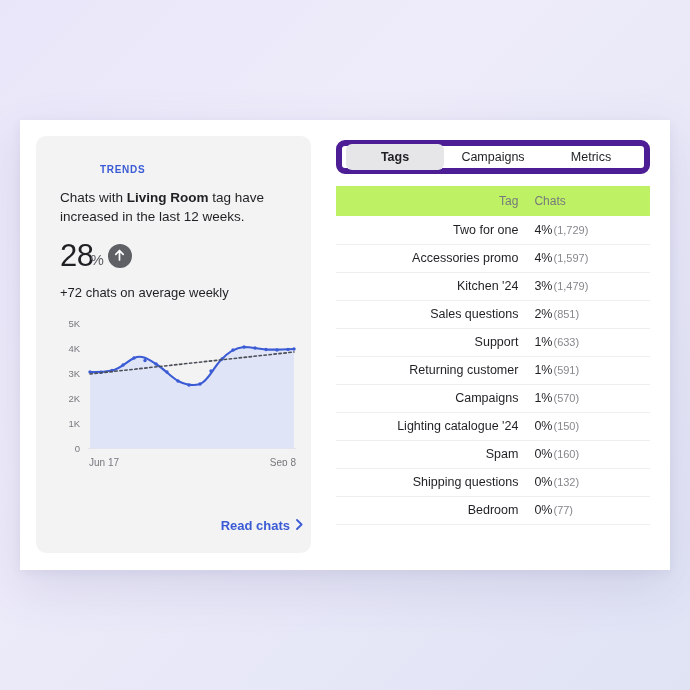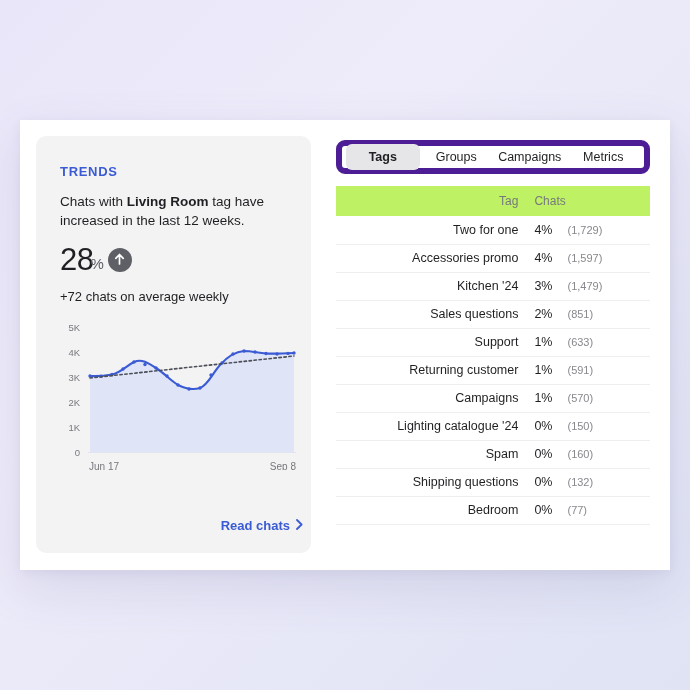--- a/index.html
+++ b/index.html
@@ -39,24 +39,25 @@
   .trends-card {
     background: #f3f3f4;
     border-radius: 10px;
     width: 275px;
     height: 417px;
     padding: 28px 24px 0 24px;
     position: relative;
   }
 
   .trends-label {
-    font-size: 13px;
+    font-size: 10px;
     font-weight: bold;
     letter-spacing: 0.7px;
     color: #3b5bd4;
+    margin-left: 40px;
   }
 
   .trends-sentence {
     margin-top: 13px;
     font-size: 13.5px;
     line-height: 19px;
     color: #1f2023;
     max-width: 215px;
   }
   .trends-sentence b { font-weight: bold; }
@@ -177,21 +178,21 @@
   .tbl tbody tr { border-bottom: 1px solid #eeeeef; }
   .tbl tbody td {
     height: 28px;
     font-size: 12.5px;
     padding: 0 6px;
     color: #1f2023;
   }
   .td-tag { text-align: right; font-weight: normal; }
   .td-chats { text-align: left; padding-left: 10px !important; }
   .pct { font-weight: normal; color: #1f2023; }
-  .cnt { color: #86888d; font-size: 11px; margin-left: 15px; }
+  .cnt { color: #86888d; font-size: 11px; margin-left: 1px; }
 </style>
 </head>
 <body>
 
 <div class="panel">
 
   <div class="left-col">
     <div class="trends-card">
 
       <div class="trends-label">TRENDS</div>
@@ -276,21 +277,20 @@
         </span>
       </div>
 
     </div>
   </div>
 
   <div class="right-col">
 
     <div class="tabbar">
       <div class="tab active">Tags</div>
-      <div class="tab">Groups</div>
       <div class="tab">Campaigns</div>
       <div class="tab">Metrics</div>
     </div>
 
     <table class="tbl">
       <thead>
         <tr>
           <th class="th-tag">Tag</th>
           <th class="th-chats">Chats</th>
         </tr>

